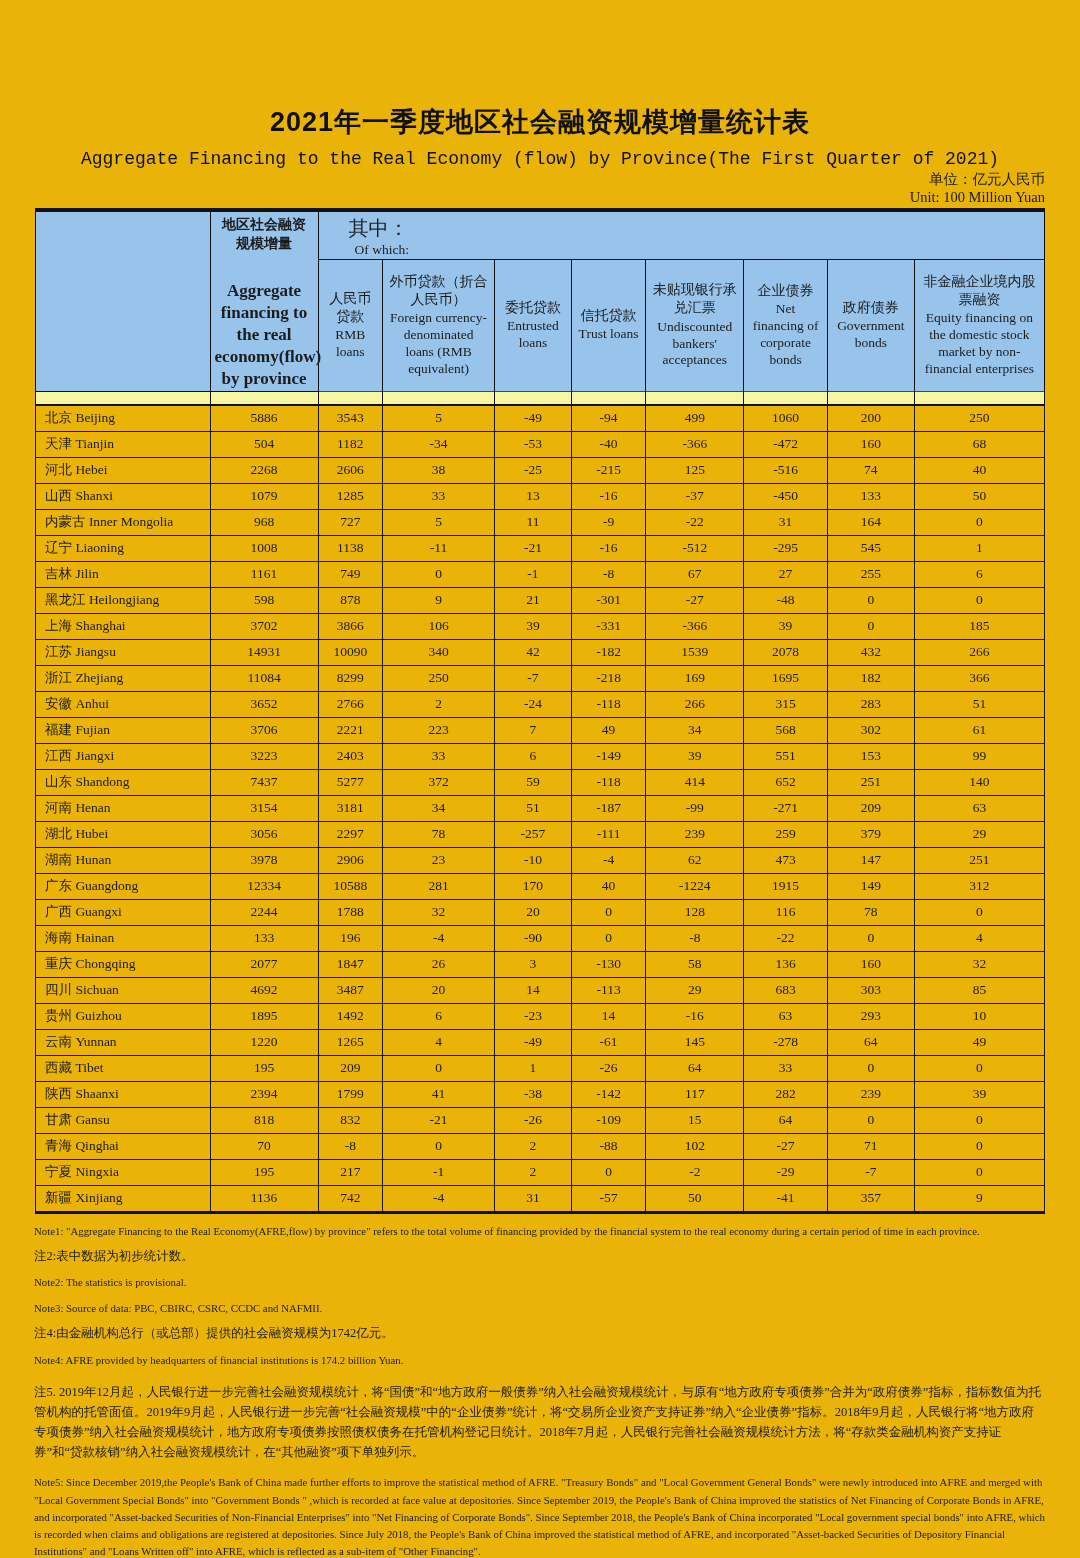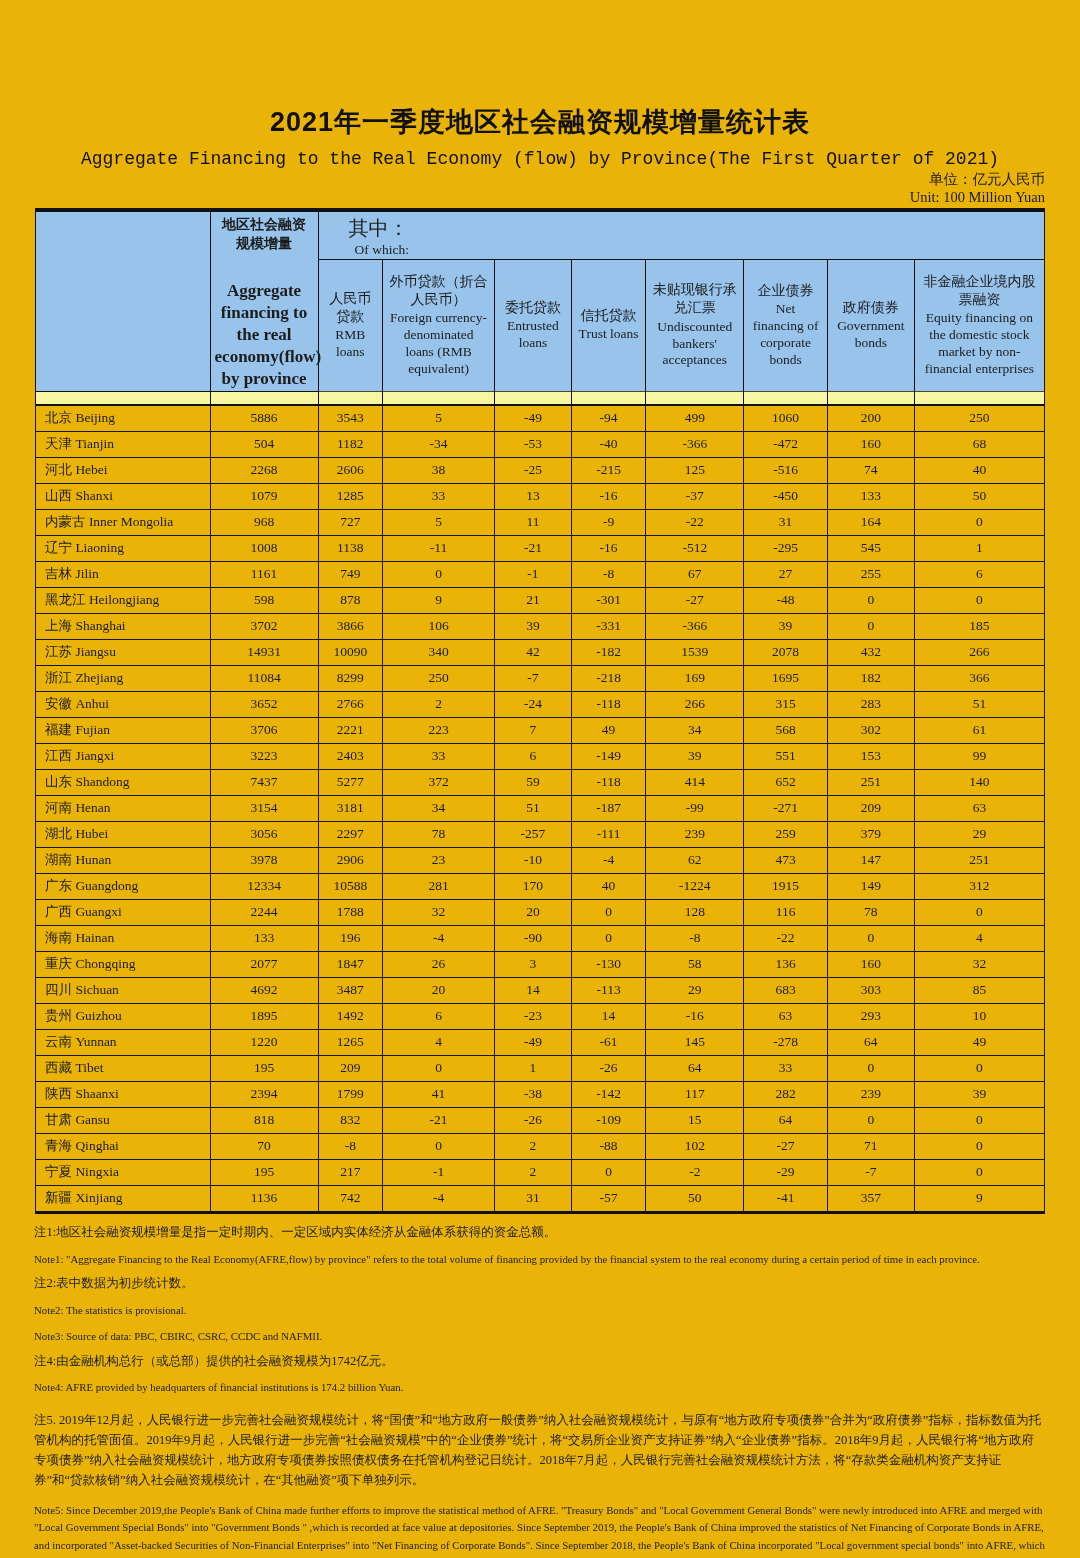--- a/index.html
+++ b/index.html
@@ -575,21 +575,20 @@
           <td class="num">-57</td>
           <td class="num">50</td>
           <td class="num">-41</td>
           <td class="num">357</td>
           <td class="num">9</td>
         </tr>
       </tbody>
   </table>
 
   <div class="notes">
-    <p class="note-cn">注1:地区社会融资规模增量是指一定时期内、一定区域内实体经济从金融体系获得的资金总额。</p>
     <p class="note-en">Note1: "Aggregate Financing to the Real Economy(AFRE,flow) by province" refers to the total volume of financing provided by the financial system to the real economy during a certain period of time in each province.</p>
     <p class="note-cn">注2:表中数据为初步统计数。</p>
     <p class="note-en">Note2: The statistics is provisional.</p>
     <p class="note-en">Note3: Source of data: PBC, CBIRC, CSRC, CCDC and NAFMII.</p>
     <p class="note-cn">注4:由金融机构总行（或总部）提供的社会融资规模为1742亿元。</p>
     <p class="note-en">Note4: AFRE provided by headquarters of financial institutions is 174.2 billion Yuan.</p>
     <p class="note-cn para">注5. 2019年12月起，人民银行进一步完善社会融资规模统计，将“国债”和“地方政府一般债券”纳入社会融资规模统计，与原有“地方政府专项债券”合并为“政府债券”指标，指标数值为托管机构的托管面值。2019年9月起，人民银行进一步完善“社会融资规模”中的“企业债券”统计，将“交易所企业资产支持证券”纳入“企业债券”指标。2018年9月起，人民银行将“地方政府专项债券”纳入社会融资规模统计，地方政府专项债券按照债权债务在托管机构登记日统计。2018年7月起，人民银行完善社会融资规模统计方法，将“存款类金融机构资产支持证券”和“贷款核销”纳入社会融资规模统计，在“其他融资”项下单独列示。</p>
     <p class="note-en para">Note5:  Since December 2019,the People's Bank of China made further efforts to improve the statistical method of AFRE. "Treasury Bonds" and "Local Government General Bonds" were newly introduced into AFRE and merged with  "Local Government Special Bonds" into "Government Bonds " ,which is recorded at face value at depositories. Since September 2019, the People's Bank of China improved the statistics of Net Financing of Corporate Bonds in AFRE, and incorporated "Asset-backed Securities of Non-Financial Enterprises" into "Net Financing of Corporate Bonds".  Since September 2018, the People's Bank of China incorporated "Local government special bonds" into AFRE, which is recorded when claims and obligations are registered at depositories. Since July 2018, the People's Bank of China improved the statistical method of AFRE, and incorporated "Asset-backed Securities of Depository Financial Institutions" and "Loans Written off" into AFRE, which is reflected as a sub-item of "Other Financing".</p>
   </div>
 

